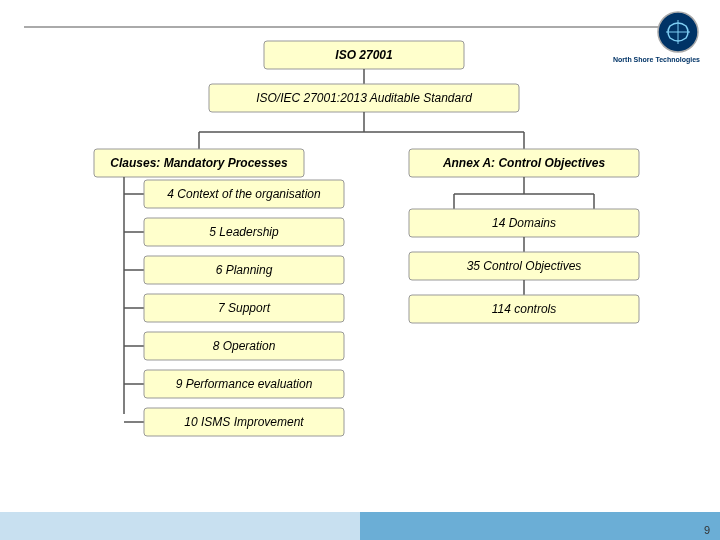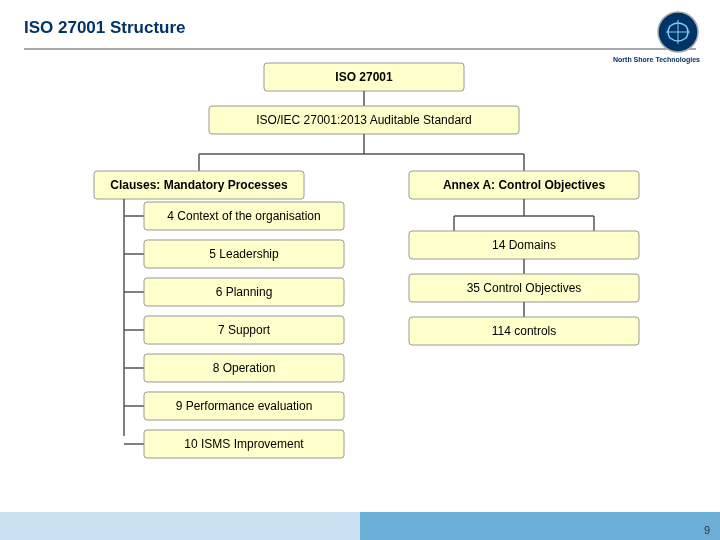--- a/index.html
+++ b/index.html
@@ -78,38 +78,38 @@
       height: 1.5px;
       background: #aaa;
       margin: 8px 0 8px 0;
     }
 
     
     .diagram {
       position: relative;
       width: 680px;
       margin: 0 auto;
+      font-style: italic;
     }
   </style>
 </head>
 <body>
 
 <div class="slide">
 
   <div class="logo">
     <svg width="44" height="44" viewBox="0 0 44 44">
       <circle cx="22" cy="22" r="20" fill="#003366" stroke="#aaa" stroke-width="1.5"></circle>
       <path d="M14 16 Q22 10 30 16 Q34 22 30 28 Q22 34 14 28 Q10 22 14 16Z" fill="none" stroke="#7ecef4" stroke-width="1.5"></path>
       <path d="M22 10 L22 34" stroke="#7ecef4" stroke-width="1" fill="none"></path>
       <path d="M10 22 L34 22" stroke="#7ecef4" stroke-width="1" fill="none"></path>
     </svg>
     <div class="logo-text">North Shore Technologies</div>
   </div>
 
-  <div class="title">ISO 27001 Structure</div>
   <div class="divider-line"></div>
 
   <div class="diagram">
     <svg width="680" height="430" viewBox="0 0 680 430">
 
       <rect x="240" y="5" width="200" height="28" rx="3" fill="#ffffcc" stroke="#999" stroke-width="1"></rect>
       <text x="340" y="23" text-anchor="middle" font-size="12" font-weight="bold" fill="#000">ISO 27001</text>
 
       <line x1="340" y1="33" x2="340" y2="48" stroke="#555" stroke-width="1.5"></line>
 

